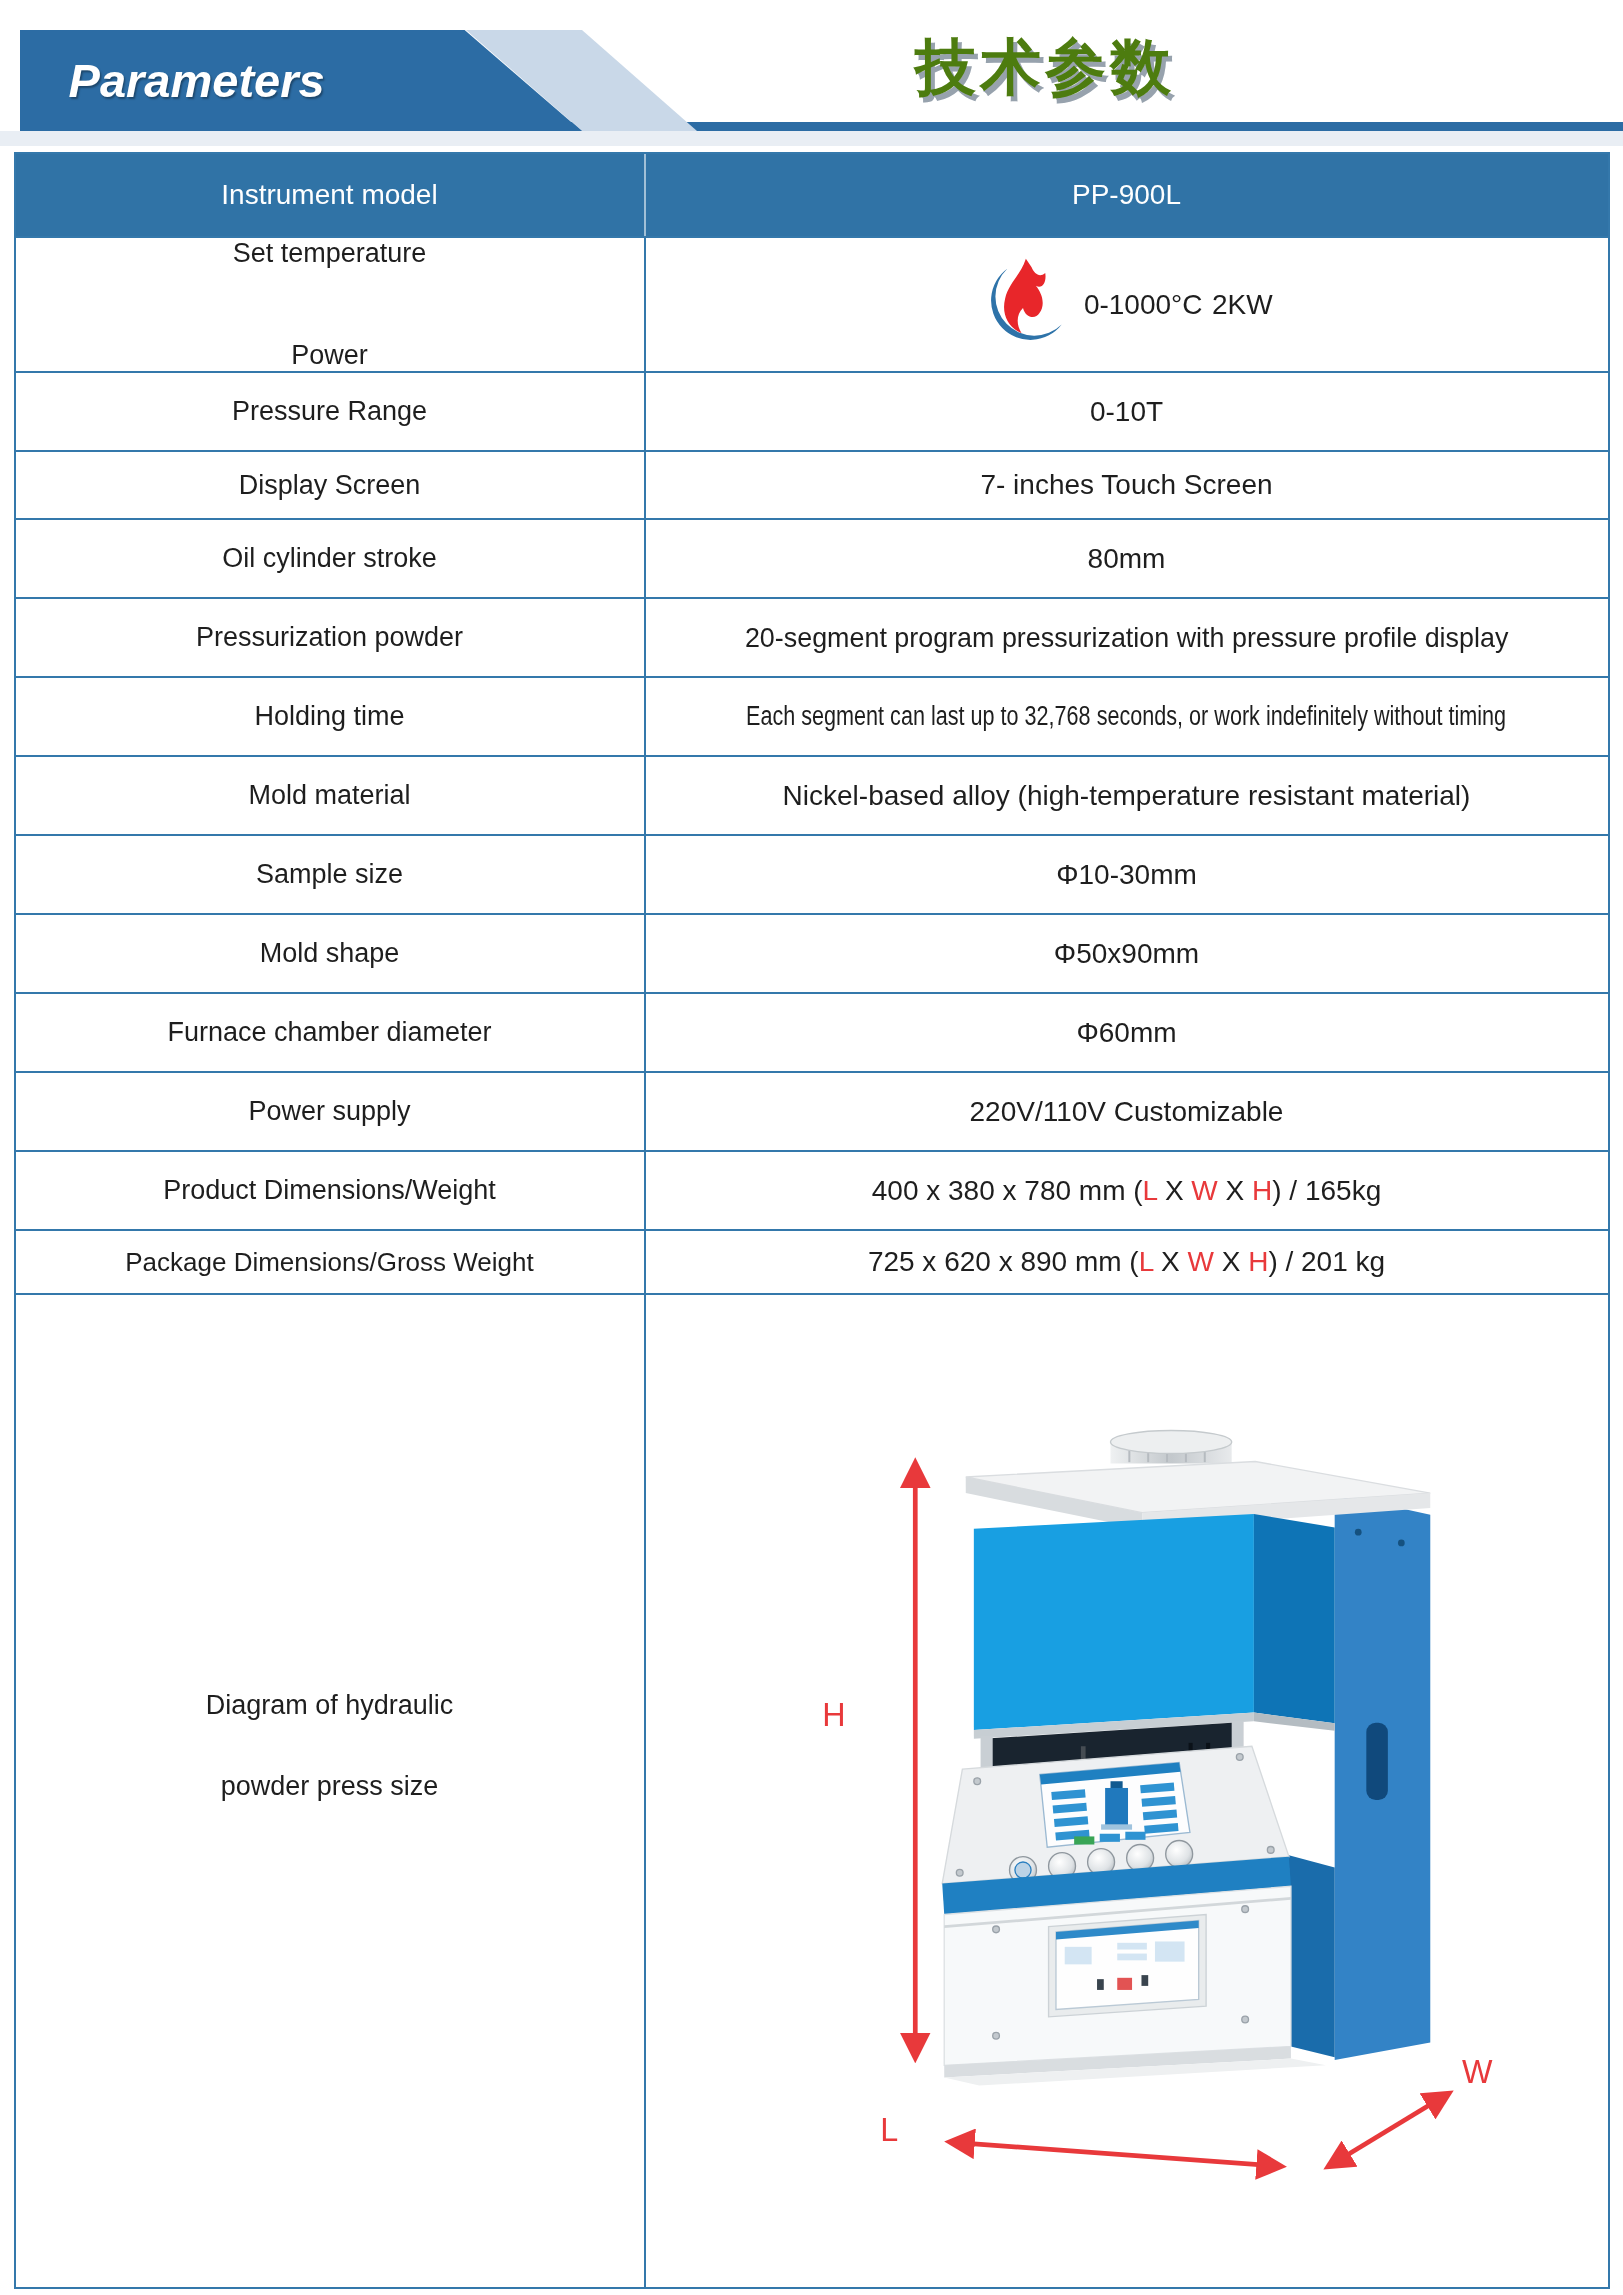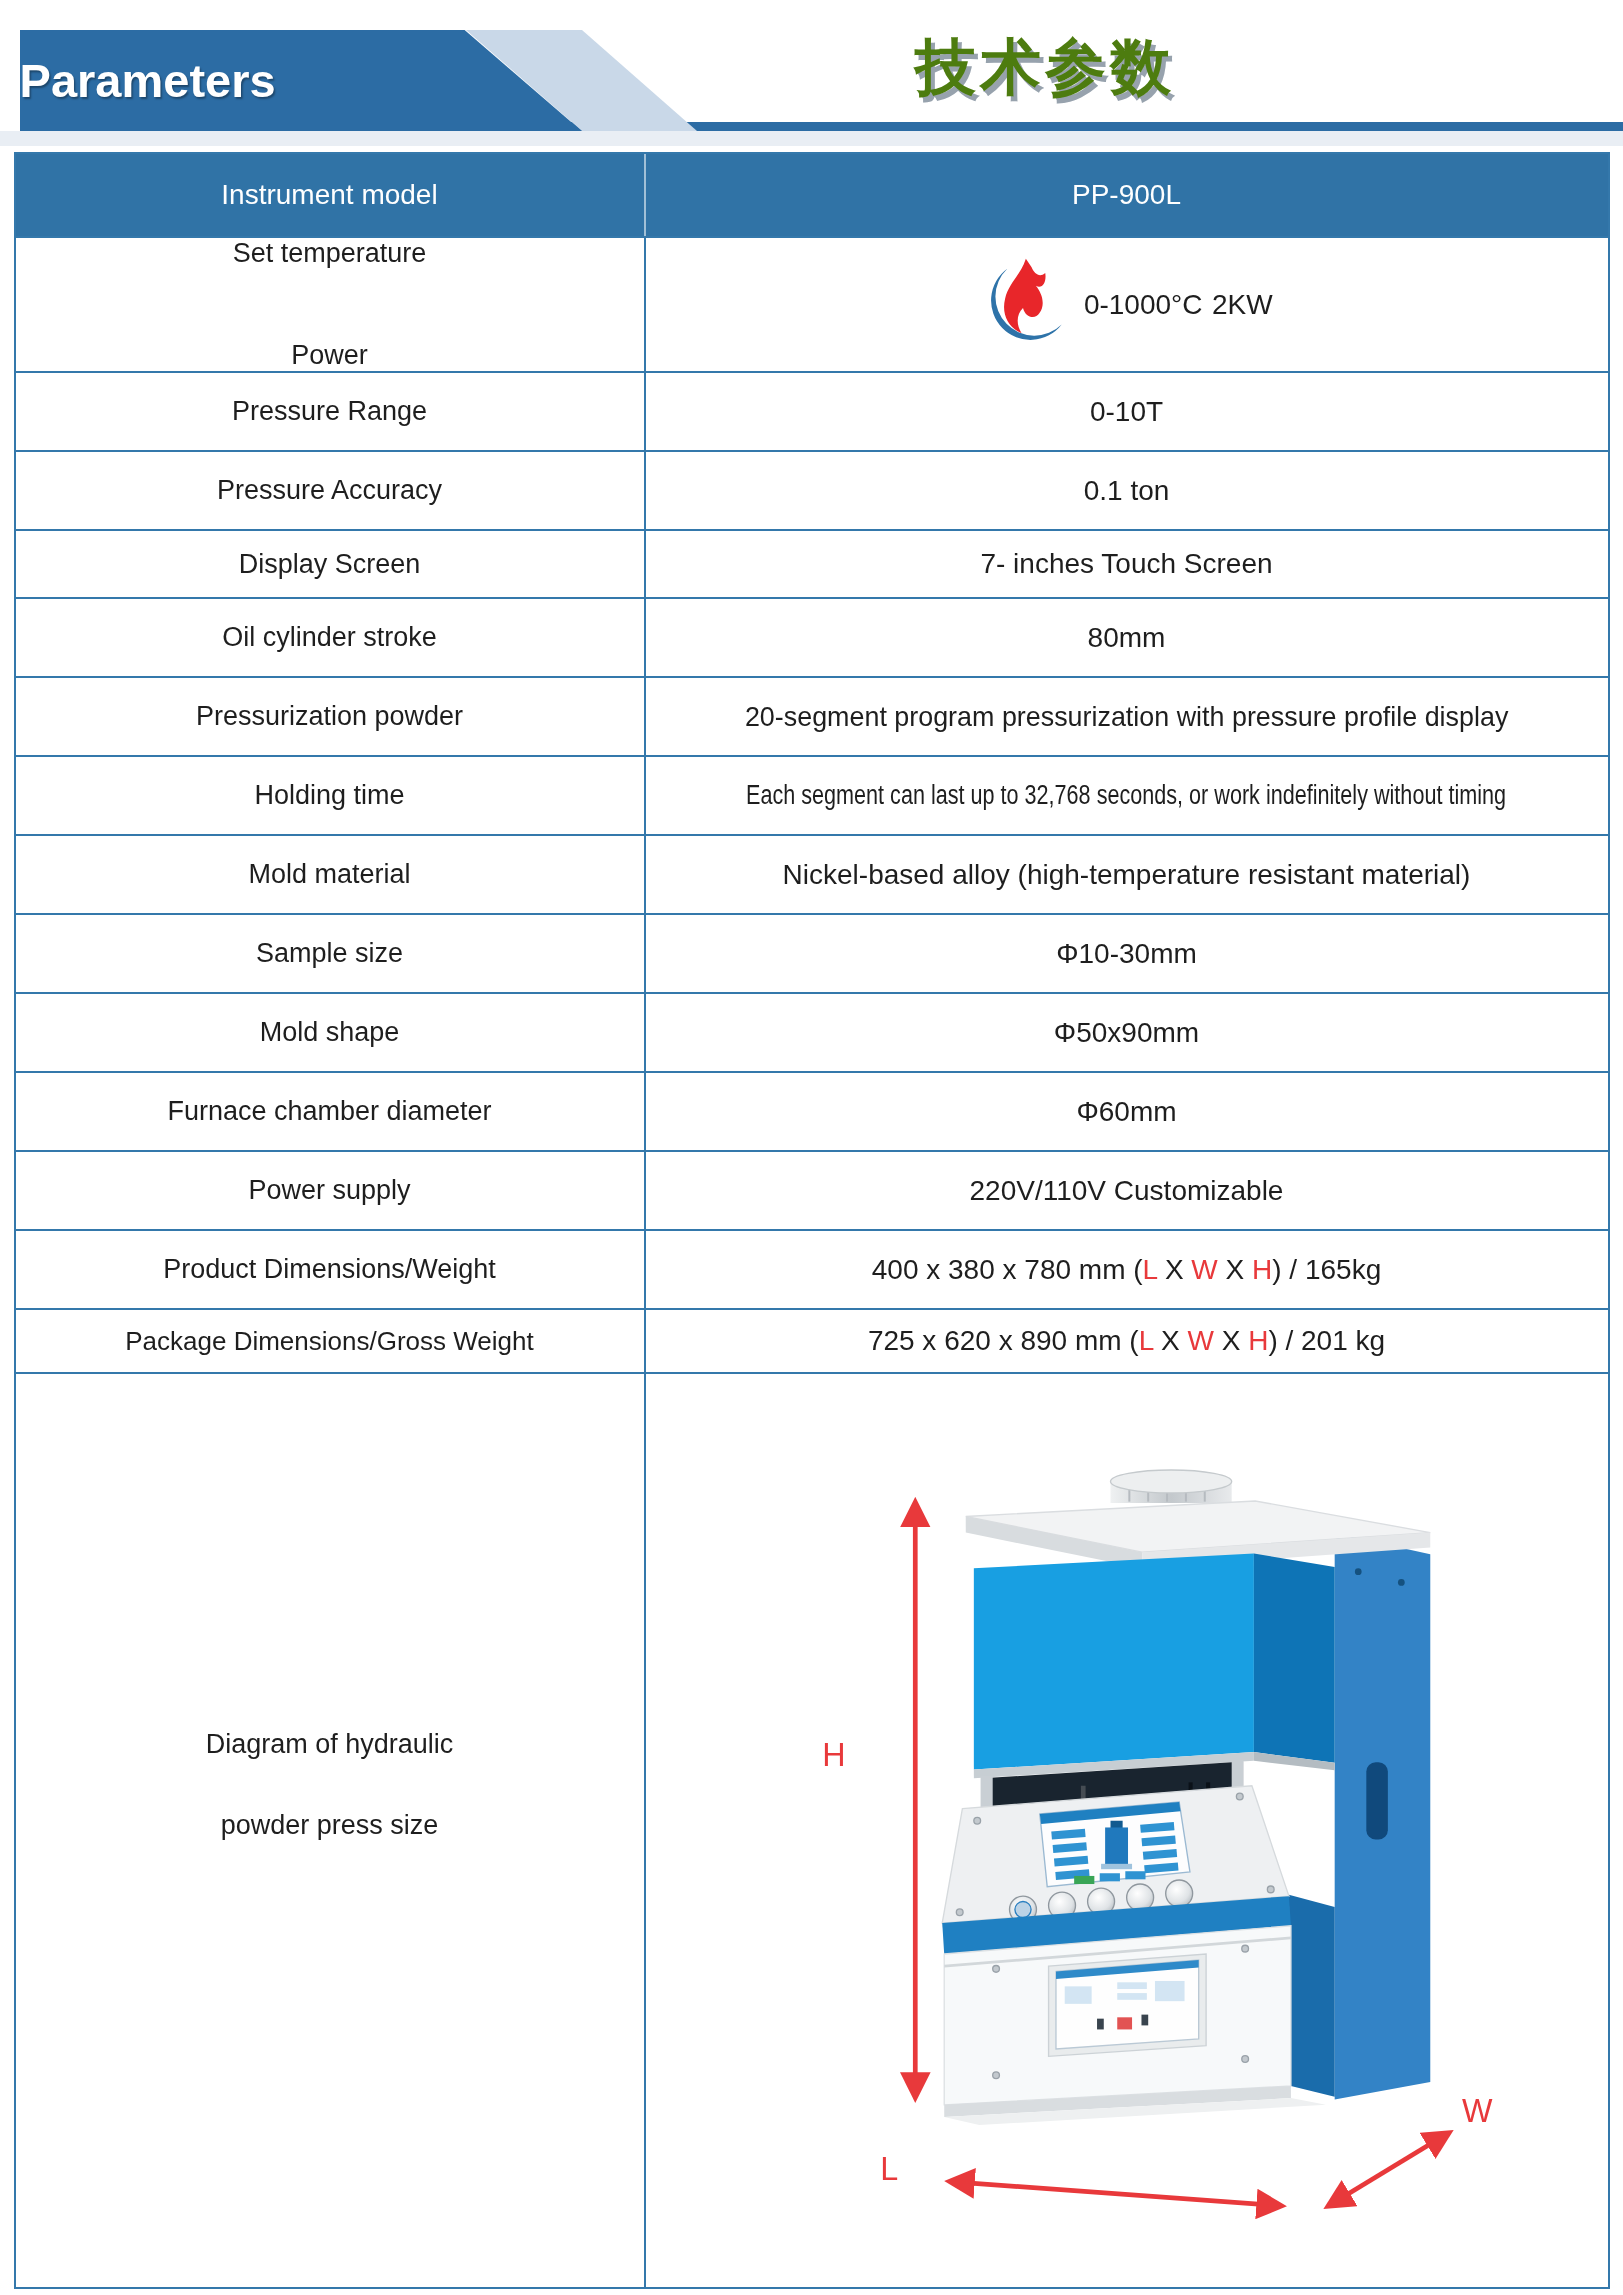--- a/index.html
+++ b/index.html
@@ -6,22 +6,22 @@
   body{width:1623px;height:2295px;position:relative;overflow:hidden;
        font-family:"Liberation Sans","DejaVu Sans",sans-serif;color:#1e1e1e;}
   .abs{position:absolute;}
 
   
   .banner-strip{left:19.6px;top:122px;width:1603px;height:8.8px;background:#2c6ca4;}
   .banner-light{left:450px;top:30px;width:250px;height:101px;background:#c9d8e8;
     clip-path:polygon(16px 0,132px 0,247px 101px,132px 101px);}
   .banner-dark{left:19.6px;top:30px;width:562px;height:101px;background:#2c6ca4;
     clip-path:polygon(0 0,445px 0,562px 101px,0 101px);}
-  .banner-dark span{display:block;line-height:101px;
-    font-size:47px;font-weight:bold;color:#ffffff;text-shadow:1.4px 2px 2px rgba(0,0,0,.35);}
+  .banner-dark span{display:block;padding-left:49px;line-height:101px;
+    font-size:47px;font-weight:bold;color:#ffffff;text-shadow:1.4px 2px 2px rgba(0,0,0,.35);font-style:italic;}
   .pale-band{left:0;top:131px;width:1623px;height:15px;background:#e9eef4;}
   .title-zh{left:915px;top:27px;font-size:61px;font-weight:bold;letter-spacing:4px;
     color:#4d7c0f;text-shadow:4px 4.7px 0 #97a2ad;}
 
   
   .spec-table{left:13.5px;top:152px;width:1596px;height:2137px;border:2px solid #3478ab;
     box-sizing:border-box;display:flex;flex-direction:column;background:#ffffff;}
   .row{display:flex;box-sizing:border-box;border-bottom:2.7px solid #3478ab;}
   .row:last-child{border-bottom:none;flex:1;}
   .cell-l{flex:0 0 630px;box-sizing:border-box;border-right:2px solid #3478ab;
@@ -82,24 +82,20 @@
         </div>
       </div>
     </div>
   </div>
 
   <div class="row" style="height:79px">
     <div class="cell-l">Pressure Range</div>
     <div class="cell-v">0-10T</div>
   </div>
 
-  <div class="row" style="height:79px">
-    <div class="cell-l">Pressure Accuracy</div>
-    <div class="cell-v">0.1 ton</div>
-  </div>
 
   <div class="row" style="height:68px">
     <div class="cell-l">Display Screen</div>
     <div class="cell-v">7- inches Touch Screen</div>
   </div>
 
   <div class="row" style="height:79px">
     <div class="cell-l">Oil cylinder stroke</div>
     <div class="cell-v">80mm</div>
   </div>

